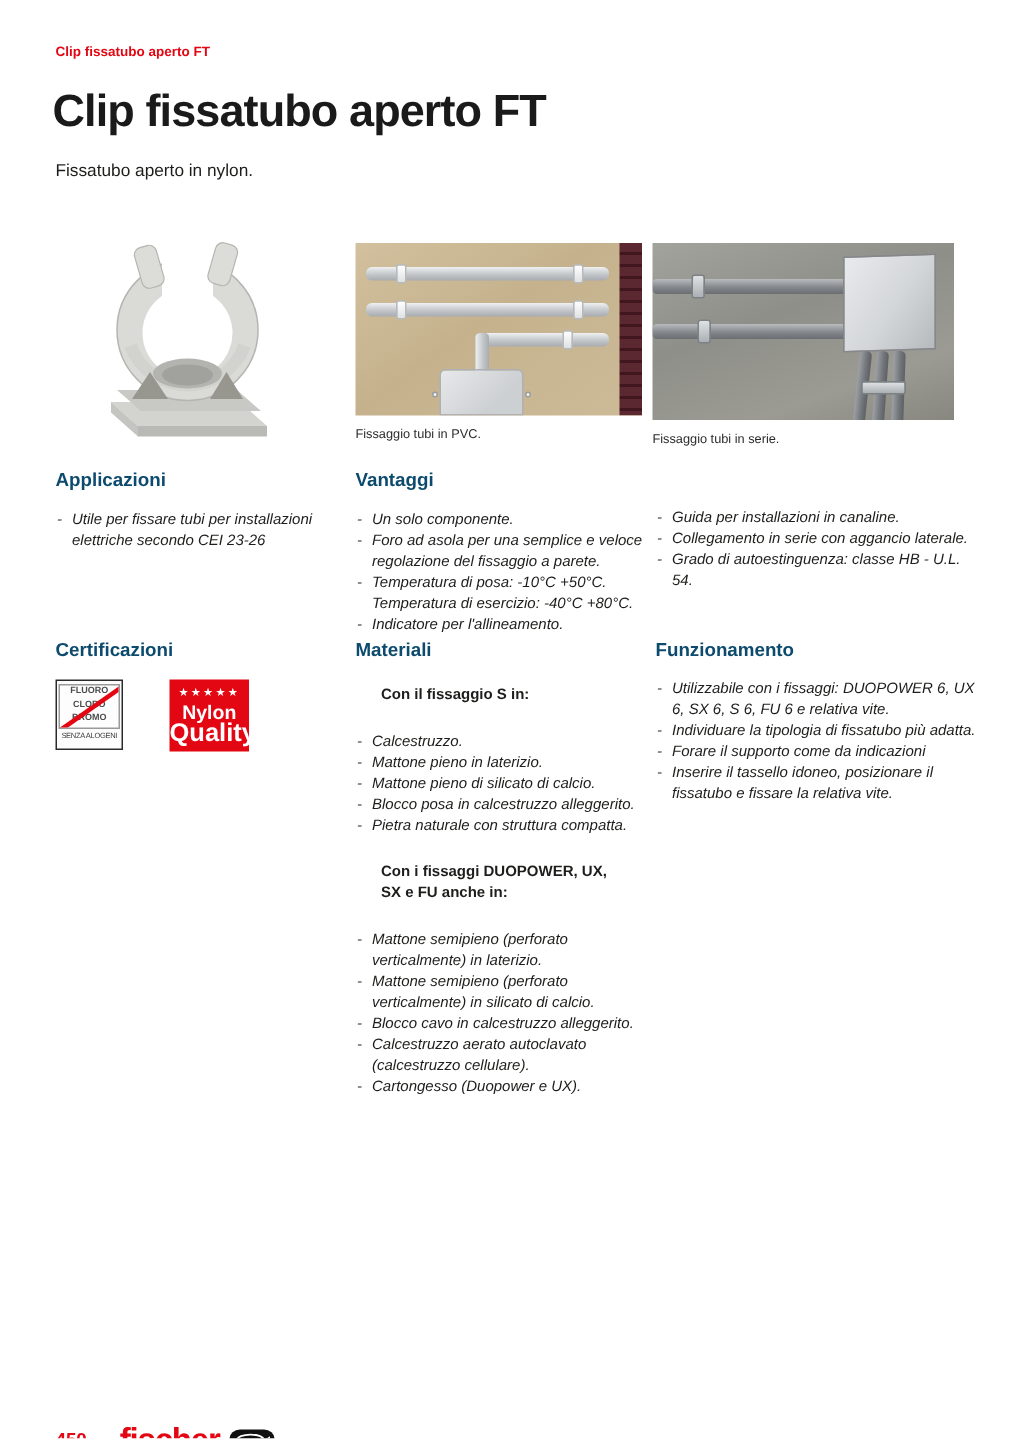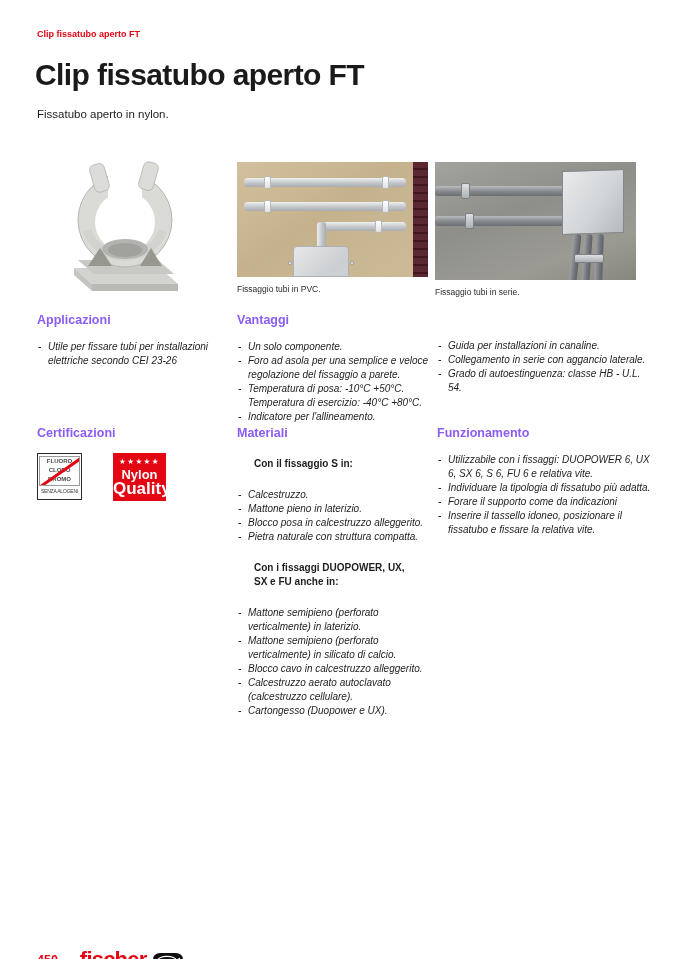--- a/index.html
+++ b/index.html
@@ -49,21 +49,21 @@
     background:linear-gradient(90deg,#9da1a5 0%,#72767a 60%,#5d6165 100%); }
 
   
   .col { position:absolute; font-size:10px; line-height:14px; }
   .col-1 { left:37px; width:190px; }
   .col-2 { left:237px; width:200px; }
   .col-3 { left:437px; width:218px; }
   .row-1 { top:313px; }
   .row-1b { top:339px; }
   .row-2 { top:426px; }
-  .section-heading { font-size:12.5px; font-weight:bold; color:#8b5cf6; margin:0 0 13px 0; }
+  .section-heading { font-size:12.5px; font-weight:bold; color:#0c4a6e; margin:0 0 13px 0; }
   ul.bullets { list-style:none; margin:0; padding:0; }
   ul.bullets li { position:relative; padding-left:11px; margin:0;font-style:italic; }
   ul.bullets li::before { content:"-"; position:absolute; left:1px; }
   .group-title { font-weight:bold; margin:17px; }
 
   
   .badges { display:flex; align-items:flex-start; }
   .badge-halogen { width:45px; height:47px; border:1px solid #2b2b2b; background:#fdfdfd;
     position:relative; margin-right:31px; padding:2px 1px 0 1px; }
   .badge-halogen .words { position:relative; height:30px; border:0.5px solid #9a9a9a;
@@ -198,20 +198,21 @@
       </div>
     </div>
   </div>
 
   <div class="col col-2 row-2">
     <h2 class="section-heading">Materiali</h2>
     <p class="group-title">Con il fissaggio S in:</p>
     <ul class="bullets">
         <li>Calcestruzzo.</li>
         <li>Mattone pieno in laterizio.</li>
+        <li>Mattone pieno di silicato di calcio.</li>
         <li>Blocco posa in calcestruzzo alleggerito.</li>
         <li>Pietra naturale con struttura compatta.</li>
       </ul>
     <p class="group-title">Con i fissaggi DUOPOWER, UX, SX e FU anche in:</p>
     <ul class="bullets">
         <li>Mattone semipieno (perforato verticalmente) in laterizio.</li>
         <li>Mattone semipieno (perforato verticalmente) in silicato di calcio.</li>
         <li>Blocco cavo in calcestruzzo alleggerito.</li>
         <li>Calcestruzzo aerato autoclavato (calcestruzzo cellulare).</li>
         <li>Cartongesso (Duopower e UX).</li>

